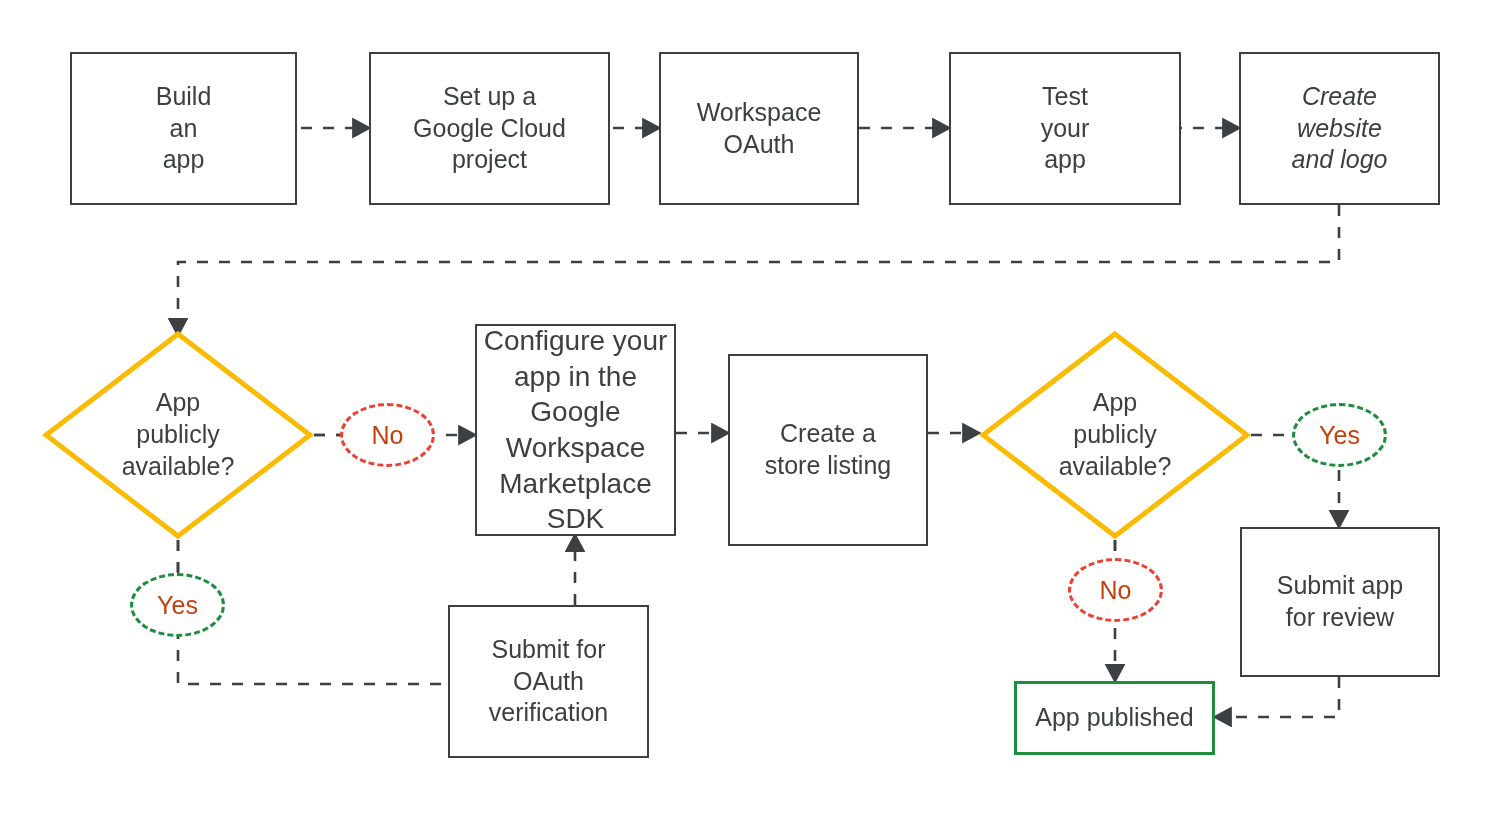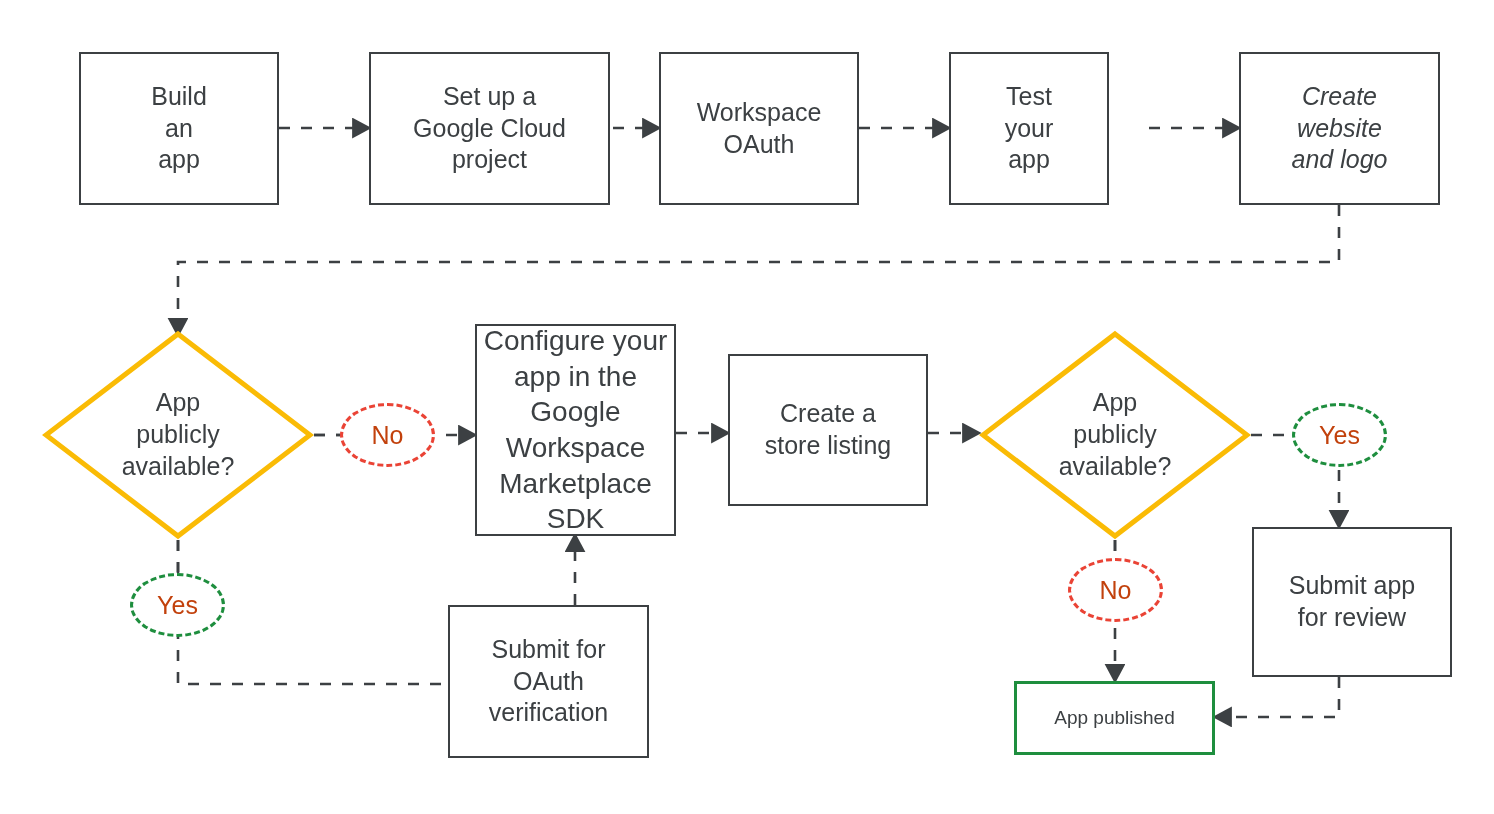--- a/index.html
+++ b/index.html
@@ -39,21 +39,21 @@
   }
   .proc {
     border: 2px solid #3c4043;
     background: #ffffff;
     font-size: 25px;
   }
   .proc.small { font-size: 28px; }
   .terminal {
     border: 3px solid #1e8e3e;
     background: #ffffff;
-    font-size: 19px;
+    font-size: 25px;
   }
   
   .decision {
     position: absolute;
     display: flex;
     align-items: center;
     justify-content: center;
     text-align: center;
     color: #3c4043;
     font-size: 25px;
@@ -123,32 +123,32 @@
     </g>
 
     <g stroke="#3c4043" stroke-width="2.6" fill="none" stroke-dasharray="11,11">
       <path d="M314,435 L340,435"></path>
       <path d="M178,540 L178,572"></path>
       <path d="M1251,435 L1297,435"></path>
       <path d="M1115,540 L1115,558"></path>
     </g>
   </svg>
 
-  <div class="node proc" style="left:79px; top:52px; width:200px; height:153px;">Build
+  <div class="node proc" style="left:70px; top:52px; width:227px; height:153px;">Build
 an
 app</div>
 
   <div class="node proc" style="left:369px; top:52px; width:241px; height:153px;">Set up a
 Google Cloud
 project</div>
 
   <div class="node proc" style="left:659px; top:52px; width:200px; height:153px;">Workspace
 OAuth</div>
 
-  <div class="node proc" style="left:949px; top:52px; width:160px; height:153px;">Test
+  <div class="node proc" style="left:949px; top:52px; width:232px; height:153px;">Test
 your
 app</div>
 
   <div class="node proc" style="left:1239px; top:52px; width:201px; height:153px;font-style:italic;">Create
 website
 and logo</div>
 
   <div class="decision" style="left:42px; top:330px; width:272px; height:210px;">
     <svg class="dia-svg" width="272" height="210" viewBox="0 0 272 210" xmlns="http://www.w3.org/2000/svg">
       <polygon points="136,4 268,105 136,206 4,105" fill="#ffffff" stroke="#fabb05" stroke-width="5" stroke-linejoin="miter"></polygon>
@@ -167,28 +167,28 @@
 available?</span>
   </div>
 
   <div class="node proc small" style="left:475px; top:324px; width:201px; height:212px;">Configure your
 app in the
 Google
 Workspace
 Marketplace
 SDK</div>
 
-  <div class="node proc" style="left:728px; top:354px; width:200px; height:152px;">Create a
+  <div class="node proc" style="left:728px; top:354px; width:200px; height:192px;">Create a
 store listing</div>
 
   <div class="node proc" style="left:448px; top:605px; width:201px; height:153px;">Submit for
 OAuth
 verification</div>
 
-  <div class="node proc" style="left:1240px; top:527px; width:200px; height:150px;margin-left:12px;">Submit app
+  <div class="node proc" style="left:1240px; top:527px; width:200px; height:150px;">Submit app
 for review</div>
 
   <div class="node terminal" style="left:1014px; top:681px; width:201px; height:74px;">App published</div>
 
   <div class="pill" style="left:340px; top:403px; width:95px; height:64px;">No</div>
 
   <div class="pill yes" style="left:130px; top:573px; width:95px; height:64px;">Yes</div>
 
   <div class="pill yes" style="left:1292px; top:403px; width:95px; height:64px;">Yes</div>
 

